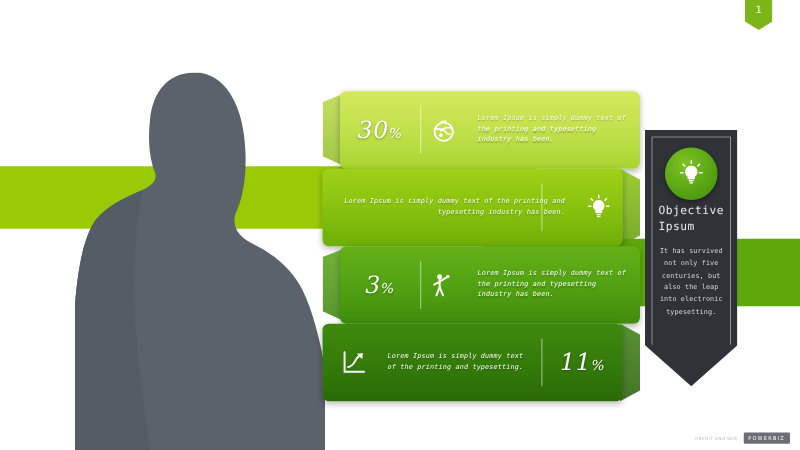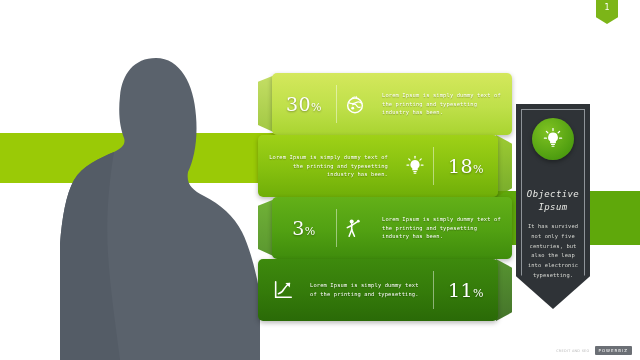--- a/index.html
+++ b/index.html
@@ -37,20 +37,21 @@
   
   .silhouette{
     position:absolute;left:60px;top:58px;width:200px;height:302px;
   }
 
   
   .stack{position:absolute;left:258px;top:73px;width:248px;height:240px;}
   .bar{
     position:absolute;left:0;width:240px;height:62px;
     color:#fff;
+    font-style:italic;
   }
   .bar .face{
     position:absolute;inset:0;
     border-radius:5px;
     display:flex;align-items:center;
     box-shadow:0 2px 5px rgba(0,0,0,0.28);
   }
   
   .fold{
     position:absolute;top:0;width:22px;height:100%;
@@ -120,23 +121,23 @@
   }
   .bulb-circle{
     width:42px;height:42px;border-radius:50%;
     background:radial-gradient(circle at 38% 32%,#7FC222,#4F9E10 70%,#3E8A0C 100%);
     margin-top:14px;
     display:flex;align-items:center;justify-content:center;
     box-shadow:0 2px 4px rgba(0,0,0,.35);
     position:relative;z-index:2;
   }
   .banner-title{
-    margin-top:28px;color:#E9EAE6;
-    font-size:9px;line-height:1.45;text-align:center;
-    letter-spacing:.4px;position:relative;z-index:2;font-style:italic;
+    margin-top:3px;color:#E9EAE6;
+    font-size:9px;line-height:1.45;text-align:left;
+    letter-spacing:.4px;position:relative;z-index:2;
   }
   .banner-body{
     margin-top:8px;padding:0 8px;color:#D8D9D4;
     font-size:5.4px;line-height:1.8;text-align:center;
     letter-spacing:.1px;position:relative;z-index:2;
   }
 
   
   .wm{
     position:absolute;right:8px;bottom:5px;
@@ -210,23 +211,20 @@
             <g stroke="#fff" stroke-width="1.3" stroke-linecap="round">
               <line x1="12" y1="1.4" x2="12" y2="3.4"></line>
               <line x1="5.2" y1="4.2" x2="6.6" y2="5.6"></line>
               <line x1="18.8" y1="4.2" x2="17.4" y2="5.6"></line>
               <line x1="3.2" y1="11" x2="5.2" y2="11"></line>
               <line x1="20.8" y1="11" x2="18.8" y2="11"></line>
             </g>
           </svg>
         </div>
         <div class="sep" style="right:64px"></div>
-        <div class="pct-cell">
-          <span class="pct"><span>18</span><span class="u">%</span></span>
-        </div>
       </div>
     </div>
 
     <div class="bar" id="bar3">
       <div class="fold"></div>
       <div class="face">
         <div class="pct-cell">
           <span class="pct"><span>3</span><span class="u">%</span></span>
         </div>
         <div class="sep" style="left:64px"></div>

